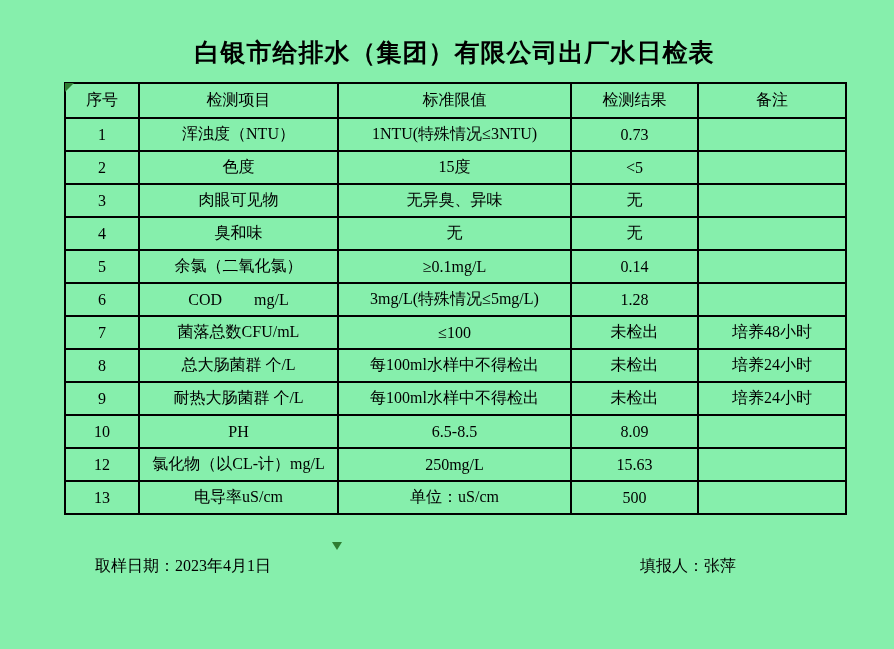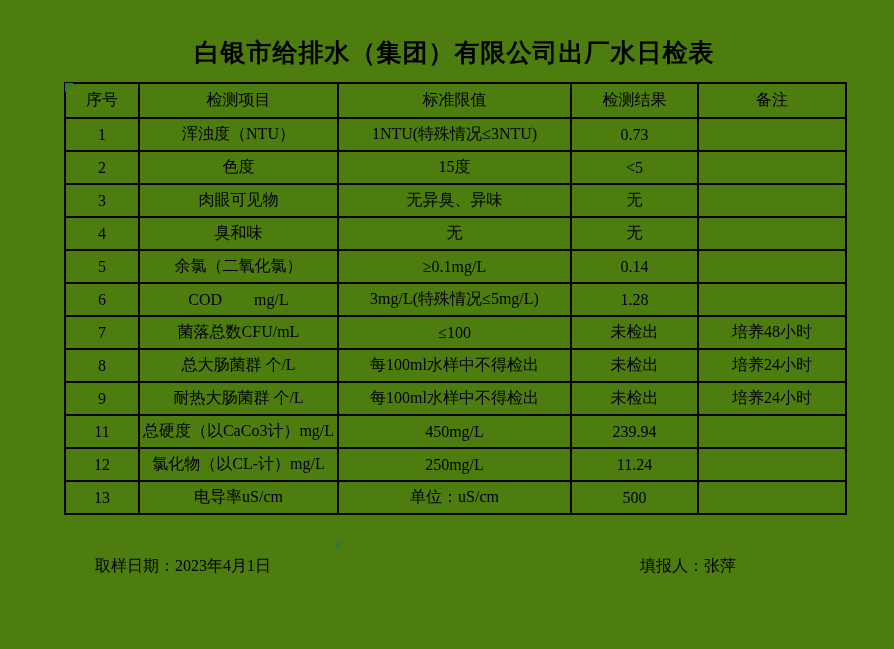--- a/index.html
+++ b/index.html
@@ -1,21 +1,21 @@
 <!DOCTYPE html>
 <html><head>
 <meta charset="utf-8">
 <style>
   * { box-sizing: border-box; }
   html, body { margin: 0; padding: 0; background: #ffffff; }
   .page {
     position: relative;
     width: 894px;
     height: 649px;
-    background: #4d7c0f;
+    background: #86efac;
     color: #000000;
     font-family: "Liberation Serif", "DejaVu Serif", serif;
     overflow: hidden;
   }
   .title {
     position: absolute;
     left: 64px;
     top: 36px;
     width: 781px;
     text-align: center;
@@ -164,34 +164,34 @@
   </tr>
 
   <tr>
     <td>9</td>
     <td>耐热大肠菌群 个/L</td>
     <td>每100ml水样中不得检出</td>
     <td>未检出</td>
     <td>培养24小时</td>
   </tr>
 
-
-  <tr>
-    <td>11</td>
-    <td>总硬度（以CaCo3计）mg/L</td>
-    <td>450mg/L</td>
-    <td>239.94</td>
-    <td></td>
-  </tr>
+  <tr>
+    <td>10</td>
+    <td>PH</td>
+    <td>6.5-8.5</td>
+    <td>8.09</td>
+    <td></td>
+  </tr>
+
 
   <tr>
     <td>12</td>
     <td>氯化物（以CL-计）mg/L</td>
     <td>250mg/L</td>
-    <td>11.24</td>
+    <td>15.63</td>
     <td></td>
   </tr>
 
   <tr>
     <td>13</td>
     <td>电导率uS/cm</td>
     <td>单位：uS/cm</td>
     <td>500</td>
     <td></td>
   </tr>

